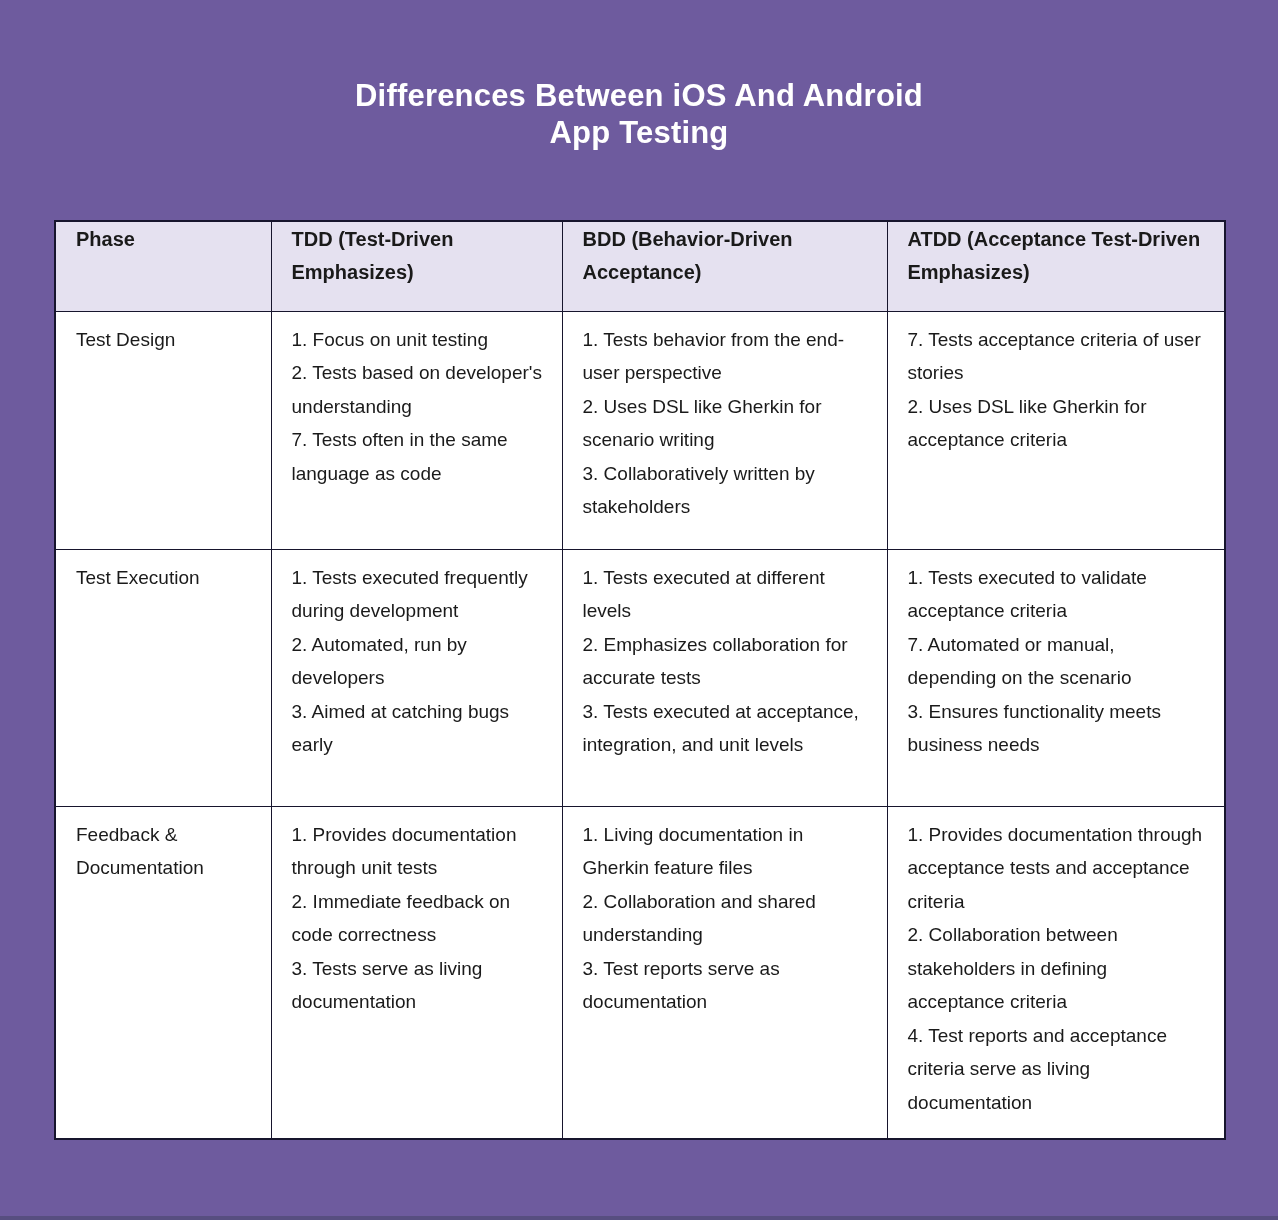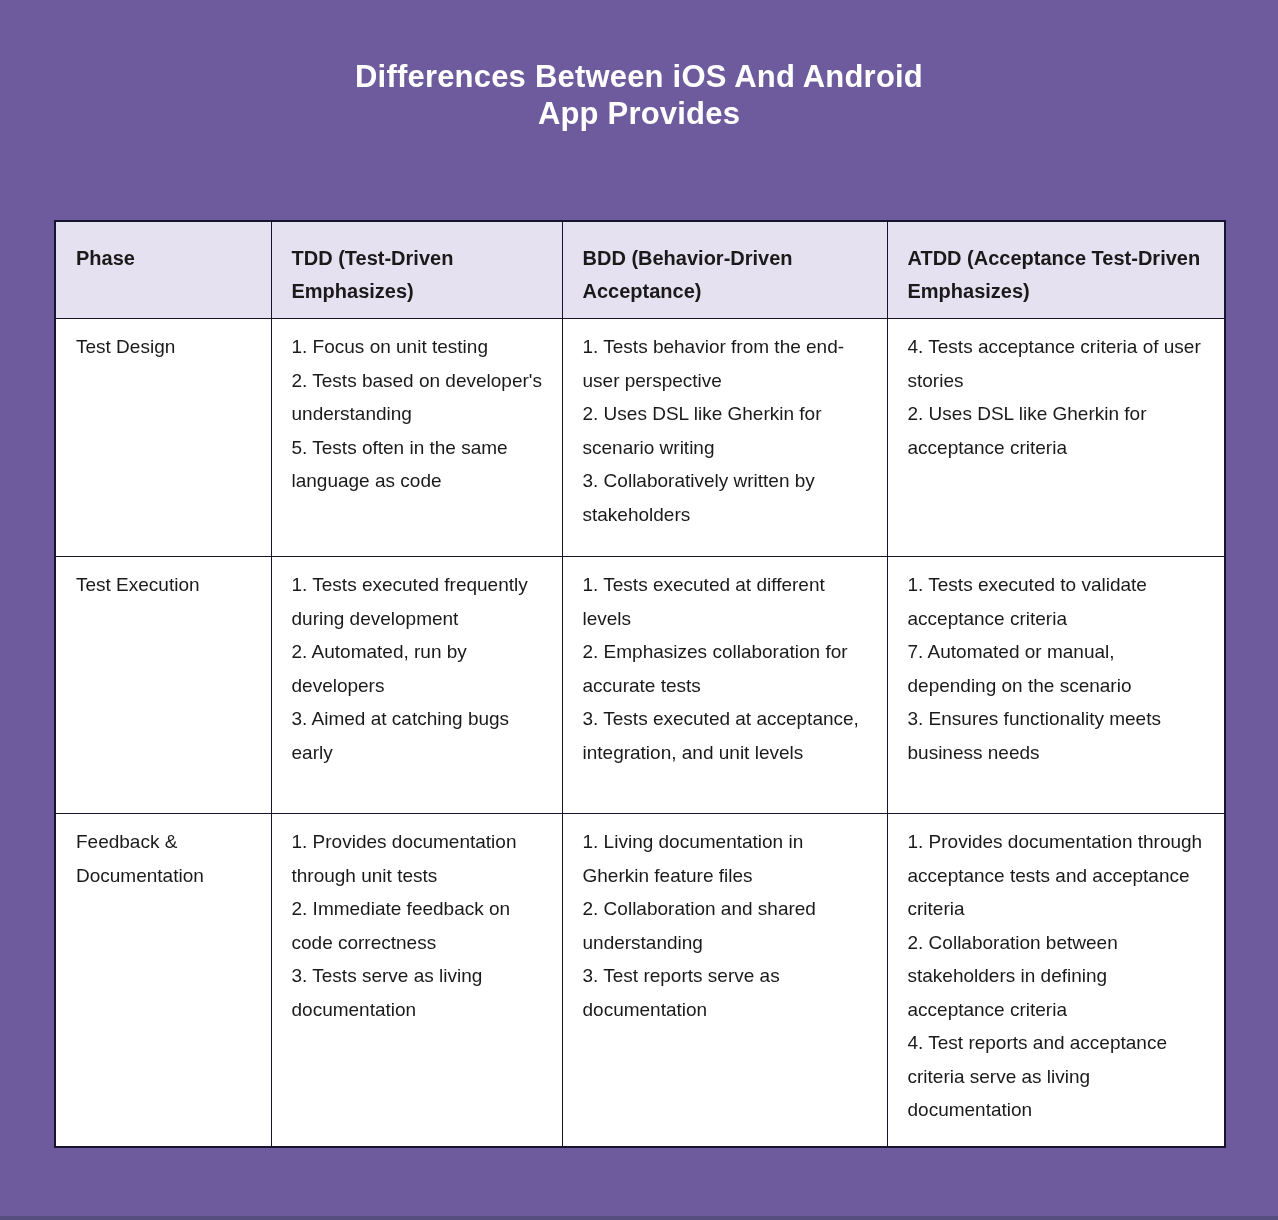--- a/index.html
+++ b/index.html
@@ -8,21 +8,21 @@
   }
   body {
     width: 1278px;
     height: 1220px;
     background: #6e5b9e;
     font-family: "Liberation Sans", "DejaVu Sans", sans-serif;
     position: relative;
     overflow: hidden;
   }
   .title-block {
-    padding-top: 58px;
+    padding-top: 77px;
     text-align: center;
     color: #ffffff;
   }
   .title-block h1 {
     margin: 0;
     font-size: 31px;
     line-height: 37px;
     font-weight: 700;
     letter-spacing: 0.2px;
   }
@@ -47,21 +47,21 @@
     box-sizing: border-box;
   }
   table.compare {
     border: 2px solid #17152d;
   }
   table.compare th {
     background: #e5e1f0;
     font-size: 20px;
     font-weight: 700;
     line-height: 33px;
-    padding: 20px 18px 10px 20px;
+    padding: 1px 18px 10px 20px;
     height: 90px;
   }
   table.compare td {
     background: #ffffff;
     font-size: 19px;
     font-weight: 400;
     line-height: 33.5px;
     padding: 11px 18px 12px 20px;
     white-space: pre-line;
   }
@@ -76,21 +76,21 @@
     height: 4px;
     background: #574e80;
   }
 </style>
 </head>
 <body>
 
 <div class="title-block">
   <h1>
     <span>Differences Between iOS And Android</span><br>
-    <span>App Provides</span>
+    <span>App Testing</span>
   </h1>
 </div>
 
 <div class="table-wrap">
   <table class="compare">
     <colgroup>
       <col style="width:216px">
       <col style="width:291px">
       <col style="width:325px">
       <col style="width:338px">
@@ -101,25 +101,25 @@
         <th>TDD (Test-Driven Emphasizes)</th>
         <th>BDD (Behavior-Driven Acceptance)</th>
         <th>ATDD (Acceptance Test-Driven Emphasizes)</th>
       </tr>
     </thead>
     <tbody>
       <tr class="row-1">
         <td>Test Design</td>
         <td>1. Focus on unit testing
 2. Tests based on developer's understanding
-5. Tests often in the same language as code</td>
+7. Tests often in the same language as code</td>
         <td>1. Tests behavior from the end-user perspective
 2. Uses DSL like Gherkin for scenario writing
 3. Collaboratively written by stakeholders</td>
-        <td>4. Tests acceptance criteria of user stories
+        <td>7. Tests acceptance criteria of user stories
 2. Uses DSL like Gherkin for acceptance criteria</td>
       </tr>
       <tr class="row-2">
         <td>Test Execution</td>
         <td>1. Tests executed frequently during development
 2. Automated, run by developers
 3. Aimed at catching bugs early</td>
         <td>1. Tests executed at different levels
 2. Emphasizes collaboration for accurate tests
 3. Tests executed at acceptance, integration, and unit levels</td>

